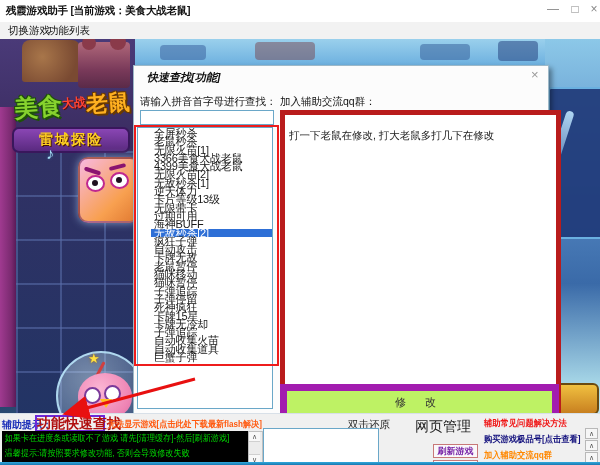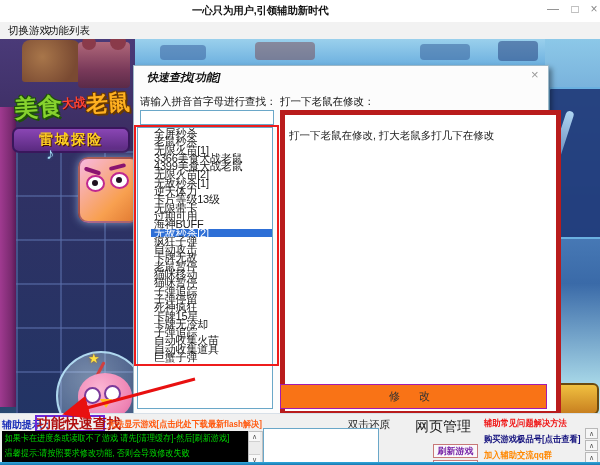--- a/index.html
+++ b/index.html
@@ -84,22 +84,22 @@
   .search-input{left:140px;top:110px;width:128px;height:13px;z-index:11;
      border:1px solid #6aa7c8;background:#fff;font-size:10px;padding:0 2px;outline:none;}
   .listbox{left:137px;top:127px;width:134px;height:279px;z-index:11;background:#fff;
      border:1px solid #6aa7c8;overflow:hidden;padding-top:1px;}
   .li{font-size:11px;line-height:8.3px;height:8.3px;color:#1a1a1a;padding-left:3px;
      white-space:nowrap;cursor:default;letter-spacing:-0.2px;margin-left:13px;}
   .li.sel{background:#2e6fd6;color:#fff;}
   .red-rect{left:134px;top:125px;width:141px;height:237px;border:2px solid #ee1c1c;z-index:13;pointer-events:none;}
   .detail-box{left:280px;top:110px;width:263px;height:268px;z-index:11;background:#fff;
      border:5px solid #b91c1c;font-size:10.5px;color:#222;padding:14px 4px;overflow:hidden;}
-  .btn-modify{left:280px;top:384px;width:265px;height:23px;z-index:11;background:#f97316;
-     border:1px solid #a21caf;font-size:11px;color:#333;text-align:center;line-height:22px;
+  .btn-modify{left:280px;top:384px;width:265px;height:23px;z-index:11;background:#bef264;
+     border:7px solid #a21caf;font-size:11px;color:#333;text-align:center;line-height:22px;
      letter-spacing:8px;cursor:pointer;}
 
   
   .bottom-panel{left:0;top:413px;width:600px;height:52px;background:#f0f0f0;z-index:20;border-top:1px solid #d8e0e8;}
   .tip-label{position:absolute;left:2px;top:4px;font-size:10px;font-weight:bold;color:#1a2eb8;white-space:nowrap;}
   .quickfind{position:absolute;left:35px;top:1px;width:66px;height:13px;border:2px solid #6d28d9;
      color:#b01010;font-weight:bold;font-size:14px;text-align:center;line-height:13px;white-space:nowrap;cursor:pointer;}
   .flash-warn{position:absolute;left:108px;top:4px;font-size:9px;font-weight:bold;color:#ff5a10;
      white-space:nowrap;transform:scaleX(.9);transform-origin:left;cursor:pointer;}
   .console{position:absolute;left:2px;top:17px;width:246px;height:32px;background:#000;overflow:hidden;cursor:text;}
@@ -166,21 +166,21 @@
   </div>
 </div>
 
 <div class="abs art-right">
   <div class="score-panel"></div>
   <div class="streak"></div>
   <div class="char-r"></div>
 </div>
 
 <div class="abs titlebar">
-  <span class="tseg t2">一心只为用户,引领辅助新时代</span>
+  <span class="tseg t1">残霞游戏助手 [当前游戏：美食大战老鼠]</span>
   <span class="winctl ctl-min">—</span>
   <span class="winctl ctl-max">□</span>
   <span class="winctl ctl-close">×</span>
 </div>
 
 <div class="abs menubar">
   <span class="menuitem m1">切换游戏</span>
   <span class="menuitem m2">功能列表</span>
 </div>
 
@@ -213,21 +213,21 @@
     <div class="li">子弹停留</div>
     <div class="li">死神疯狂</div>
     <div class="li">卡牌15星</div>
     <div class="li">卡牌无冷却</div>
     <div class="li">子弹追踪</div>
     <div class="li">自动收集火苗</div>
     <div class="li">自动收集道具</div>
     <div class="li">巨蟹子弹</div>
   </div>
 <div class="abs red-rect"></div>
-<span class="abs dlg-label lbl-detail">打一下老鼠在修改：</span>
+<span class="abs dlg-label lbl-detail">加入辅助交流qq群：</span>
 <div class="abs detail-box">打一下老鼠在修改, 打大老鼠多打几下在修改</div>
 <div class="abs btn-modify">修 改</div>
 
 <div class="abs bottom-panel">
   <span class="tip-label">辅助提示：</span>
   <div class="quickfind">功能快速查找</div>
   <span class="flash-warn">无法显示游戏[点击此处下载最新flash解决]</span>
   <div class="console">
       <div class="cline">如果卡在进度条或读取不了游戏 请先[清理缓存]-然后[刷新游戏]</div>
       <div class="cline">温馨提示:请按照要求修改功能, 否则会导致修改失败</div>

